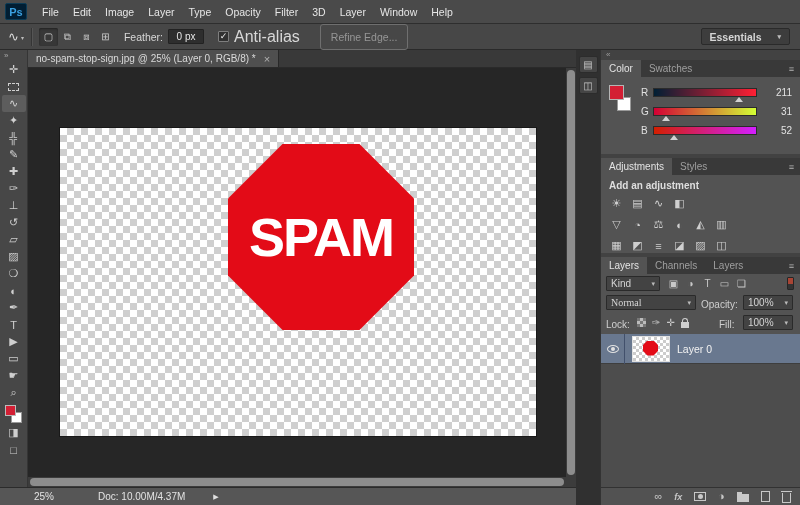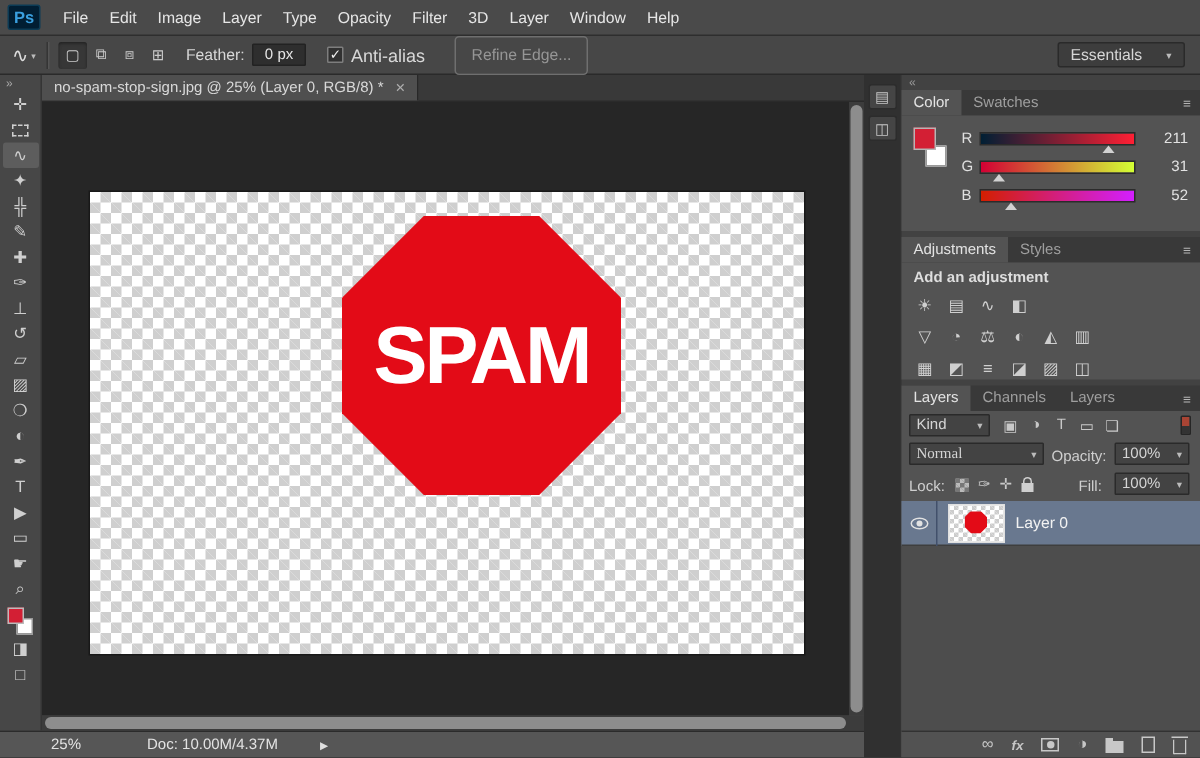--- a/index.html
+++ b/index.html
@@ -22,26 +22,26 @@
   .mini-caret { font-size:6px; color:#bbb; align-self:flex-end; margin-bottom:3px; }
   .vsep { width:1px; height:18px; background:#353535; margin:0 7px; box-shadow:1px 0 0 #555; }
   .mode-btn { width:19px; height:18px; display:flex; align-items:center; justify-content:center;
               color:#c9c9c9; font-size:10px; border-radius:2px; }
   .mode-btn.pressed { background:#373737; box-shadow:inset 0 1px 2px #222; }
   .feather-label { font-size:10.5px; color:#d8d8d8; margin:0 5px 0 9px; }
   .feather-input { width:36px; height:15px; background:#2e2e2e; border:1px solid #222; color:#e6e6e6;
                    font-size:10px; display:flex; align-items:center; justify-content:center; border-radius:1px; }
   .checkbox { width:11px; height:11px; background:#313131; border:1px solid #7e7e7e; color:#eee; font-size:9px;
               line-height:9px; text-align:center; margin:0 5px 0 14px; border-radius:1px; }
-  .aa-label { font-size:12px; color:#d8d8d8;text-align:right; }
+  .aa-label { font-size:16px; color:#d8d8d8;text-align:right; }
   .refine-btn { margin-left:20px; height:17px; padding:12px 10px; border:1px solid #6f6f6f; border-radius:3px;
                 color:#969696; font-size:10.5px; display:flex; align-items:center; }
   .workspace-btn { margin-left:auto; margin-right:10px; height:17px; padding:0 8px; background:#3d3d3d;
                    border:1px solid #2a2a2a; border-radius:2px; color:#d6d6d6; font-size:10.5px;
-                   display:flex; align-items:center; gap:16px; }
+                   display:flex; align-items:center; gap:16px;font-weight:bold; }
   .caret { font-size:7px; color:#bbb; }
 
   
   .toolbar { position:absolute; left:0; top:50px; width:28px; height:437px; background:#474747;
              border-right:1px solid #353535; display:flex; flex-direction:column; align-items:center; }
   .toolbar-collapse { font-size:8px; color:#a8a8a8; height:11px; line-height:11px; width:100%; text-align:left; padding-left:4px; }
   .tool { width:24px; height:17px; display:flex; align-items:center; justify-content:center; color:#cfcfcf; font-size:11px; }
   .tool.active { background:#5d5d5d; border-radius:2px; }
   .marquee-icon { width:11px; height:8px; border:1px dashed #cfcfcf; }
   .swatches { position:relative; width:20px; height:20px; margin-top:3px; }

